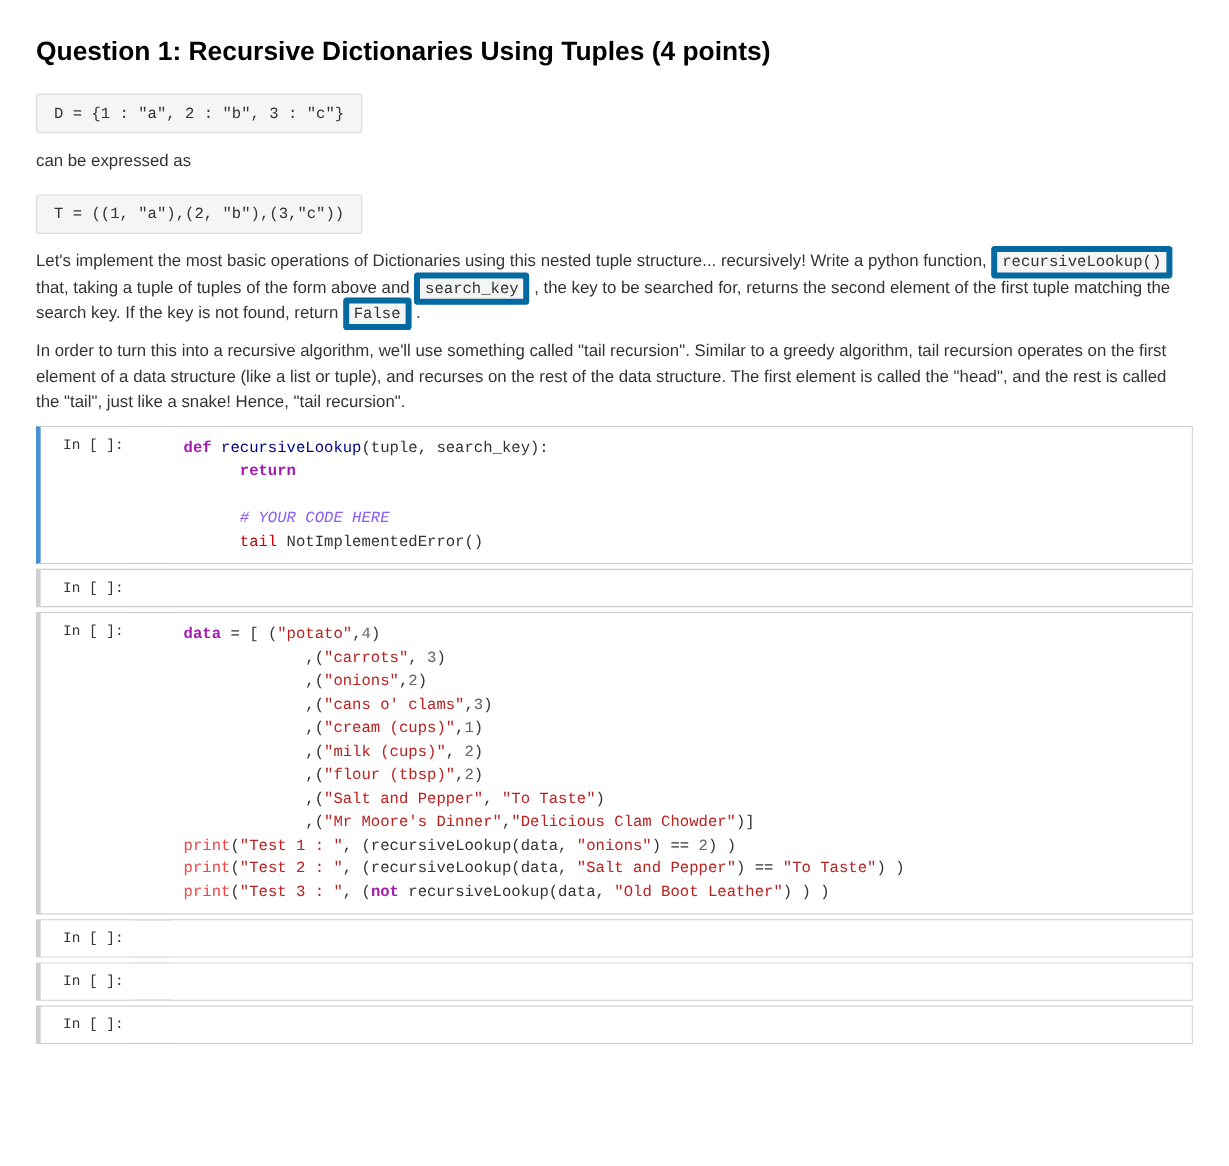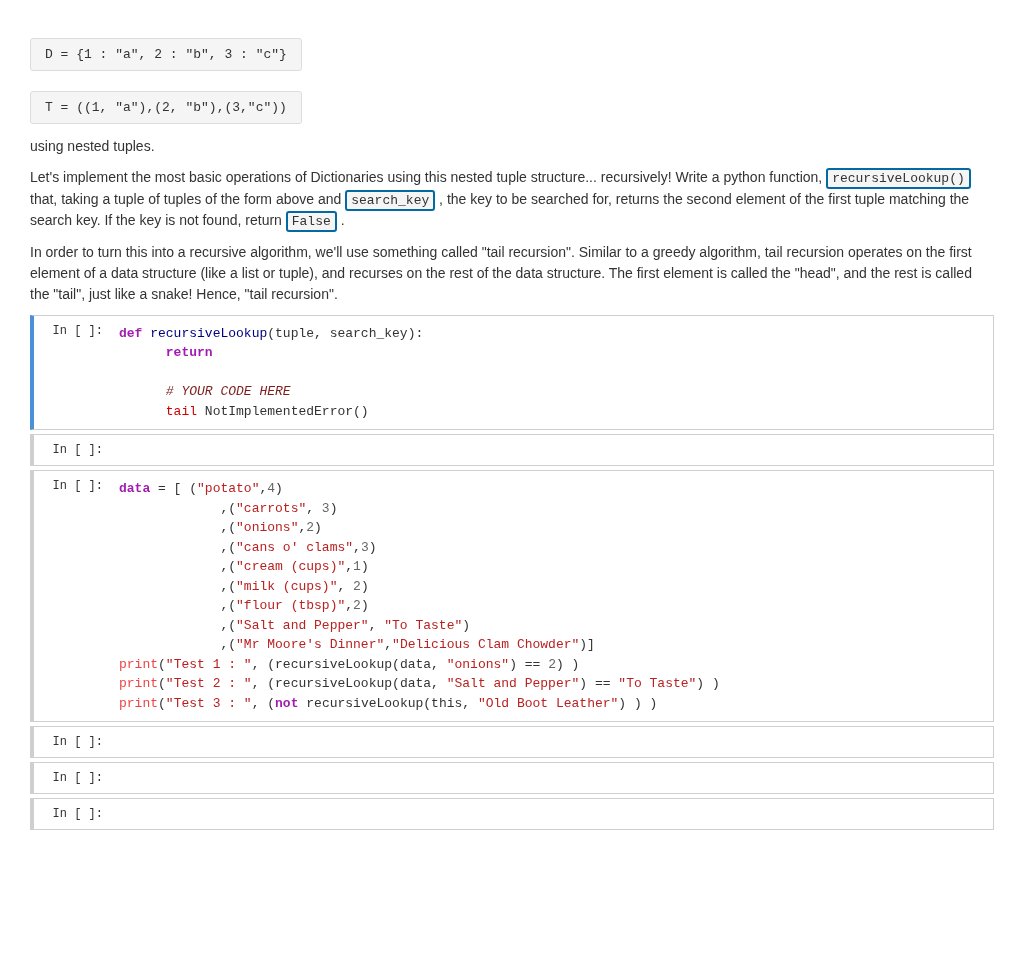--- a/index.html
+++ b/index.html
@@ -22,21 +22,21 @@
       color: #000;
     }
     p {
       margin-bottom: 10px;
       line-height: 1.5;
     }
     .inline-code {
       font-family: "Courier New", Courier, monospace;
       font-size: 13px;
       background: #f5f5f5;
-      border: 2px solid #0369a1;
+      border: 5px solid #0369a1;
       padding: 1px 4px;
       border-radius: 3px;
       color: #333;
     }
     .code-block {
       font-family: "Courier New", Courier, monospace;
       font-size: 13px;
       background: #f5f5f5;
       border: 1px solid #ddd;
       padding: 8px 14px;
@@ -45,20 +45,21 @@
       color: #333;
       display: inline-block;
     }
     .notebook-cell {
       display: flex;
       flex-direction: row;
       margin-bottom: 4px;
       border: 1px solid #cfcfcf;
       border-left: 4px solid #cfcfcf;
       background: #fff;
+      gap: 34px;
     }
     .notebook-cell.active {
       border-left: 4px solid #4a90d9;
     }
     .cell-label {
       font-family: "Courier New", Courier, monospace;
       font-size: 12px;
       color: #333;
       min-width: 75px;
       padding: 8px 6px 8px 6px;
@@ -75,44 +76,45 @@
       background: #fff;
       min-height: 28px;
       line-height: 1.5;
     }
     .cell-empty {
       min-height: 28px;
     }
     
     .kw { color: #a21caf; font-weight: bold; } 
     .fn { color: #000080; } 
-    .cm { color: #7f1d1d; font-style: italic; } 
+    .cm { color: #8b5cf6; font-style: italic; } 
     .st { color: #ba2121; } 
     .nu { color: #666; } 
     .err { color: #c00; } 
     .bi { color: #ef4444; }
     .spacer { margin-bottom: 4px; }
   </style>
 </head>
 <body>
 
 <div class="page-content">
 
+  <h1>Question 1: Recursive Dictionaries Using Tuples (4 points)</h1>
 
 
   <div>
     <code class="code-block">D = {1 : "a", 2 : "b", 3 : "c"}</code>
   </div>
 
+  <p>can be expressed as</p>
 
   <div>
     <code class="code-block">T = ((1, "a"),(2, "b"),(3,"c"))</code>
   </div>
 
-  <p>using nested tuples.</p>
 
   <p>
     <span>Let's implement the most basic operations of Dictionaries using this nested tuple structure... recursively! Write a python function, </span><code class="inline-code">recursiveLookup()</code><span> that, taking a tuple of tuples of the form above and </span><code class="inline-code">search_key</code><span> , the key to be searched for, returns the second element of the first tuple matching the search key. If the key is not found, return </span><code class="inline-code">False</code><span> .</span>
   </p>
 
   <p>In order to turn this into a recursive algorithm, we'll use something called "tail recursion". Similar to a greedy algorithm, tail recursion operates on the first element of a data structure (like a list or tuple), and recurses on the rest of the data structure. The first element is called the "head", and the rest is called the "tail", just like a snake! Hence, "tail recursion".</p>
 
   <div class="spacer"></div>
 
   <div class="notebook-cell active">
@@ -142,21 +144,21 @@
       &nbsp;&nbsp;&nbsp;&nbsp;&nbsp;&nbsp;&nbsp;&nbsp;&nbsp;&nbsp;&nbsp;&nbsp;&nbsp;<span>,(</span><span class="st">"carrots"</span><span>, </span><span class="nu">3</span><span>)</span><br>
       &nbsp;&nbsp;&nbsp;&nbsp;&nbsp;&nbsp;&nbsp;&nbsp;&nbsp;&nbsp;&nbsp;&nbsp;&nbsp;<span>,(</span><span class="st">"onions"</span><span>,</span><span class="nu">2</span><span>)</span><br>
       &nbsp;&nbsp;&nbsp;&nbsp;&nbsp;&nbsp;&nbsp;&nbsp;&nbsp;&nbsp;&nbsp;&nbsp;&nbsp;<span>,(</span><span class="st">"cans o' clams"</span><span>,</span><span class="nu">3</span><span>)</span><br>
       &nbsp;&nbsp;&nbsp;&nbsp;&nbsp;&nbsp;&nbsp;&nbsp;&nbsp;&nbsp;&nbsp;&nbsp;&nbsp;<span>,(</span><span class="st">"cream (cups)"</span><span>,</span><span class="nu">1</span><span>)</span><br>
       &nbsp;&nbsp;&nbsp;&nbsp;&nbsp;&nbsp;&nbsp;&nbsp;&nbsp;&nbsp;&nbsp;&nbsp;&nbsp;<span>,(</span><span class="st">"milk (cups)"</span><span>, </span><span class="nu">2</span><span>)</span><br>
       &nbsp;&nbsp;&nbsp;&nbsp;&nbsp;&nbsp;&nbsp;&nbsp;&nbsp;&nbsp;&nbsp;&nbsp;&nbsp;<span>,(</span><span class="st">"flour (tbsp)"</span><span>,</span><span class="nu">2</span><span>)</span><br>
       &nbsp;&nbsp;&nbsp;&nbsp;&nbsp;&nbsp;&nbsp;&nbsp;&nbsp;&nbsp;&nbsp;&nbsp;&nbsp;<span>,(</span><span class="st">"Salt and Pepper"</span><span>, </span><span class="st">"To Taste"</span><span>)</span><br>
       &nbsp;&nbsp;&nbsp;&nbsp;&nbsp;&nbsp;&nbsp;&nbsp;&nbsp;&nbsp;&nbsp;&nbsp;&nbsp;<span>,(</span><span class="st">"Mr Moore's Dinner"</span><span>,</span><span class="st">"Delicious Clam Chowder"</span><span>)]</span><br>
       <span class="bi">print</span><span>(</span><span class="st">"Test 1 : "</span><span>, (recursiveLookup(data, </span><span class="st">"onions"</span><span>) == </span><span class="nu">2</span><span>) )</span><br>
       <span class="bi">print</span><span>(</span><span class="st">"Test 2 : "</span><span>, (recursiveLookup(data, </span><span class="st">"Salt and Pepper"</span><span>) == </span><span class="st">"To Taste"</span><span>) )</span><br>
-      <span class="bi">print</span><span>(</span><span class="st">"Test 3 : "</span><span>, (</span><span class="kw">not </span><span>recursiveLookup(this, </span><span class="st">"Old Boot Leather"</span><span>) ) )</span>
+      <span class="bi">print</span><span>(</span><span class="st">"Test 3 : "</span><span>, (</span><span class="kw">not </span><span>recursiveLookup(data, </span><span class="st">"Old Boot Leather"</span><span>) ) )</span>
     </div>
   </div>
 
   <div class="spacer"></div>
 
   <div class="notebook-cell">
     <div class="cell-label">In [ ]:</div>
     <div class="cell-content cell-empty"></div>
   </div>
 

